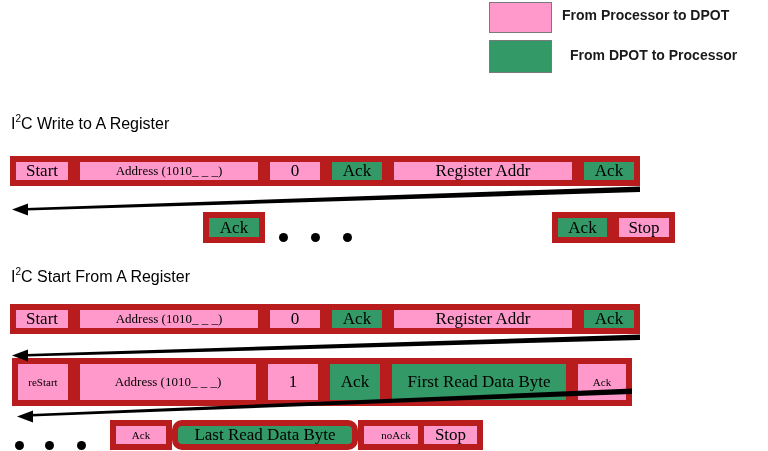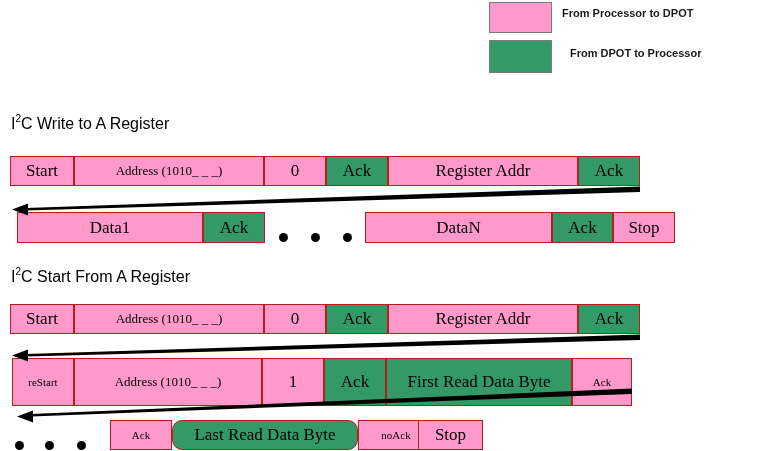--- a/index.html
+++ b/index.html
@@ -2,29 +2,29 @@
 <html><head>
 <meta charset="utf-8">
 <style>
   html,body{margin:0;padding:0;}
   body{
     width:768px;height:451px;position:relative;background:#ffffff;overflow:hidden;
     font-family:"Liberation Sans", sans-serif;
   }
   
   .legend-swatch{position:absolute;border:1.5px solid #7a7a7a;}
-  .legend-label{position:absolute;font-weight:bold;font-size:11px;color:#1a1a1a;white-space:nowrap;}
+  .legend-label{position:absolute;font-weight:bold;font-size:14px;color:#1a1a1a;white-space:nowrap;}
   
   .heading{position:absolute;left:11px;font-weight:normal;font-size:16px;color:#000;white-space:nowrap;}
   .heading sup{font-size:10px;position:relative;top:-1px;}
   
   .row{position:absolute;left:0;width:768px;}
   .blk{
     position:absolute;top:0;height:100%;box-sizing:border-box;
-    border:1px solid #b91c1c;
+    border:6px solid #b91c1c;
     display:flex;align-items:center;justify-content:center;
     font-family:"Liberation Serif","DejaVu Serif",serif;
     font-size:17px;color:#000;white-space:nowrap;
   }
   .blk.sm{font-size:13px;}
   .blk.xs{font-size:11px;}
   .dot{position:absolute;width:9px;height:9px;border-radius:50%;background:#000;}
   .arrows{position:absolute;left:0;top:0;pointer-events:none;}
 </style>
 </head>
@@ -42,28 +42,26 @@
 <div class="row" style="top:156px;height:30px;">
   <div class="blk" style="left: 10px; width: 64px; background: rgb(255, 153, 204);">Start</div>
   <div class="blk sm" style="left: 74px; width: 190px; background: rgb(255, 153, 204);">Address (1010_ _ _)</div>
   <div class="blk" style="left: 264px; width: 62px; background: rgb(255, 153, 204);">0</div>
   <div class="blk" style="left: 326px; width: 62px; background: rgb(51, 153, 102);">Ack</div>
   <div class="blk" style="left: 388px; width: 190px; background: rgb(255, 153, 204);">Register Addr</div>
   <div class="blk" style="left: 578px; width: 62px; background: rgb(51, 153, 102);">Ack</div>
 </div>
 
 <div class="row" style="top:212px;height:31px;">
-  <div class="blk" style="left: 17px; width: 186px; background: rgb(255, 153, 204);">Data1</div>
   <div class="blk" style="left: 203px; width: 62px; background: rgb(51, 153, 102);">Ack</div>
   <span>
     <span class="dot" style="left:279px;top:21px;"></span>
     <span class="dot" style="left:311px;top:21px;"></span>
     <span class="dot" style="left:343px;top:21px;"></span>
   </span>
-  <div class="blk" style="left: 365px; width: 187px; background: rgb(255, 153, 204);">DataN</div>
   <div class="blk" style="left: 552px; width: 61px; background: rgb(51, 153, 102);">Ack</div>
   <div class="blk" style="left: 613px; width: 62px; background: rgb(255, 153, 204);">Stop</div>
 </div>
 
 <div class="heading" style="top:267px;"><span>I</span><sup>2</sup><span>C Start From A Register</span></div>
 
 <div class="row" style="top:304px;height:30px;">
   <div class="blk" style="left: 10px; width: 64px; background: rgb(255, 153, 204);">Start</div>
   <div class="blk sm" style="left: 74px; width: 190px; background: rgb(255, 153, 204);">Address (1010_ _ _)</div>
   <div class="blk" style="left: 264px; width: 62px; background: rgb(255, 153, 204);">0</div>

